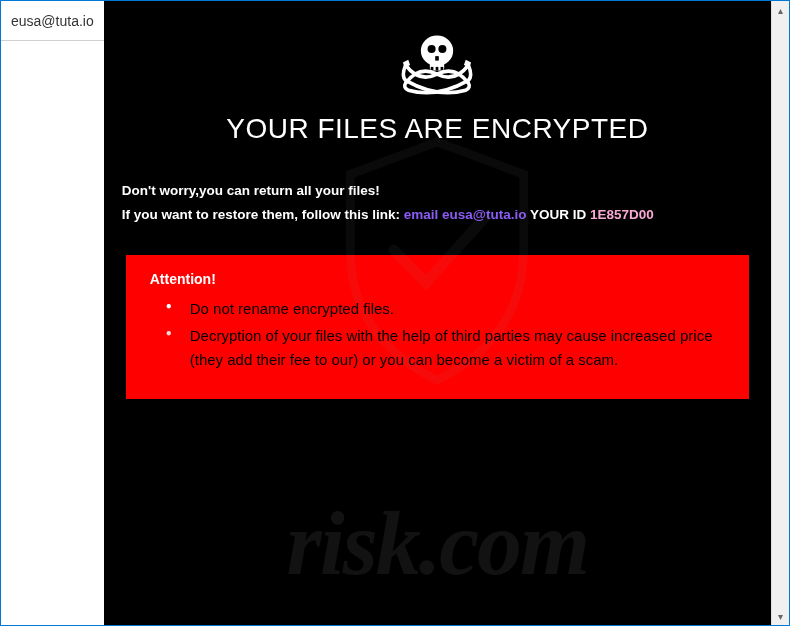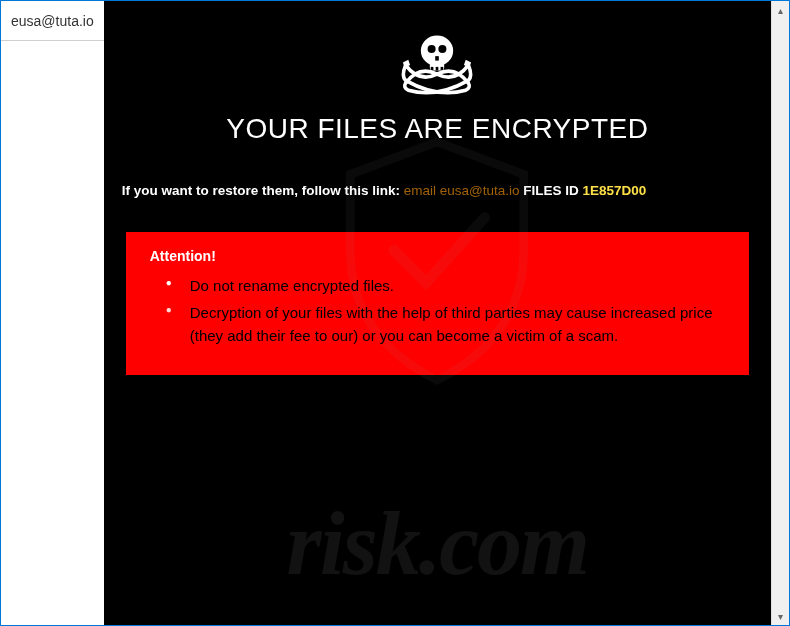--- a/index.html
+++ b/index.html
@@ -78,25 +78,25 @@
       line-height: 1.6;
       margin-bottom: 30px;
     }
     .intro .line {
       margin-bottom: 2px;
     }
     .bold {
       font-weight: bold;
     }
     .gold {
-      color: #a16207;
-      font-weight: normal;
+      color: #8b5cf6;
+      font-weight: bold;
     }
     .red-text {
-      color: #fde047;
+      color: #f9a8d4;
       font-weight: bold;
     }
     .attention-box {
       background: #ff0000;
       padding: 16px 35px 24px 24px;
       margin: 0 4px;
     }
     .attention-title {
       color: #ffffff;
       font-weight: bold;
@@ -186,22 +186,23 @@
           <g fill="#ffffff">
             <path d="M12 35 L18 32 L20 38 L14 41 Z"></path>
             <path d="M88 35 L82 32 L80 38 L86 41 Z"></path>
           </g>
         </svg>
       </div>
 
       <div class="main-heading">YOUR FILES ARE ENCRYPTED</div>
 
       <div class="intro">
+        <div class="line bold">Don't worry,you can return all your files!</div>
         <div class="line bold">
-          <span>If you want to restore them, follow this link: </span><span class="gold">email </span><span class="gold">eusa@tuta.io</span><span>  FILES ID </span><span class="red-text">1E857D00</span>
+          <span>If you want to restore them, follow this link: </span><span class="gold">email </span><span class="gold">eusa@tuta.io</span><span>  YOUR ID </span><span class="red-text">1E857D00</span>
         </div>
       </div>
 
       <div class="attention-box">
         <div class="attention-title">Attention!</div>
         <ul class="attention-list">
           <li>Do not rename encrypted files.</li>
           <li>Decryption of your files with the help of third parties may cause increased price (they add their fee to our) or you can become a victim of a scam.</li>
         </ul>
       </div>

